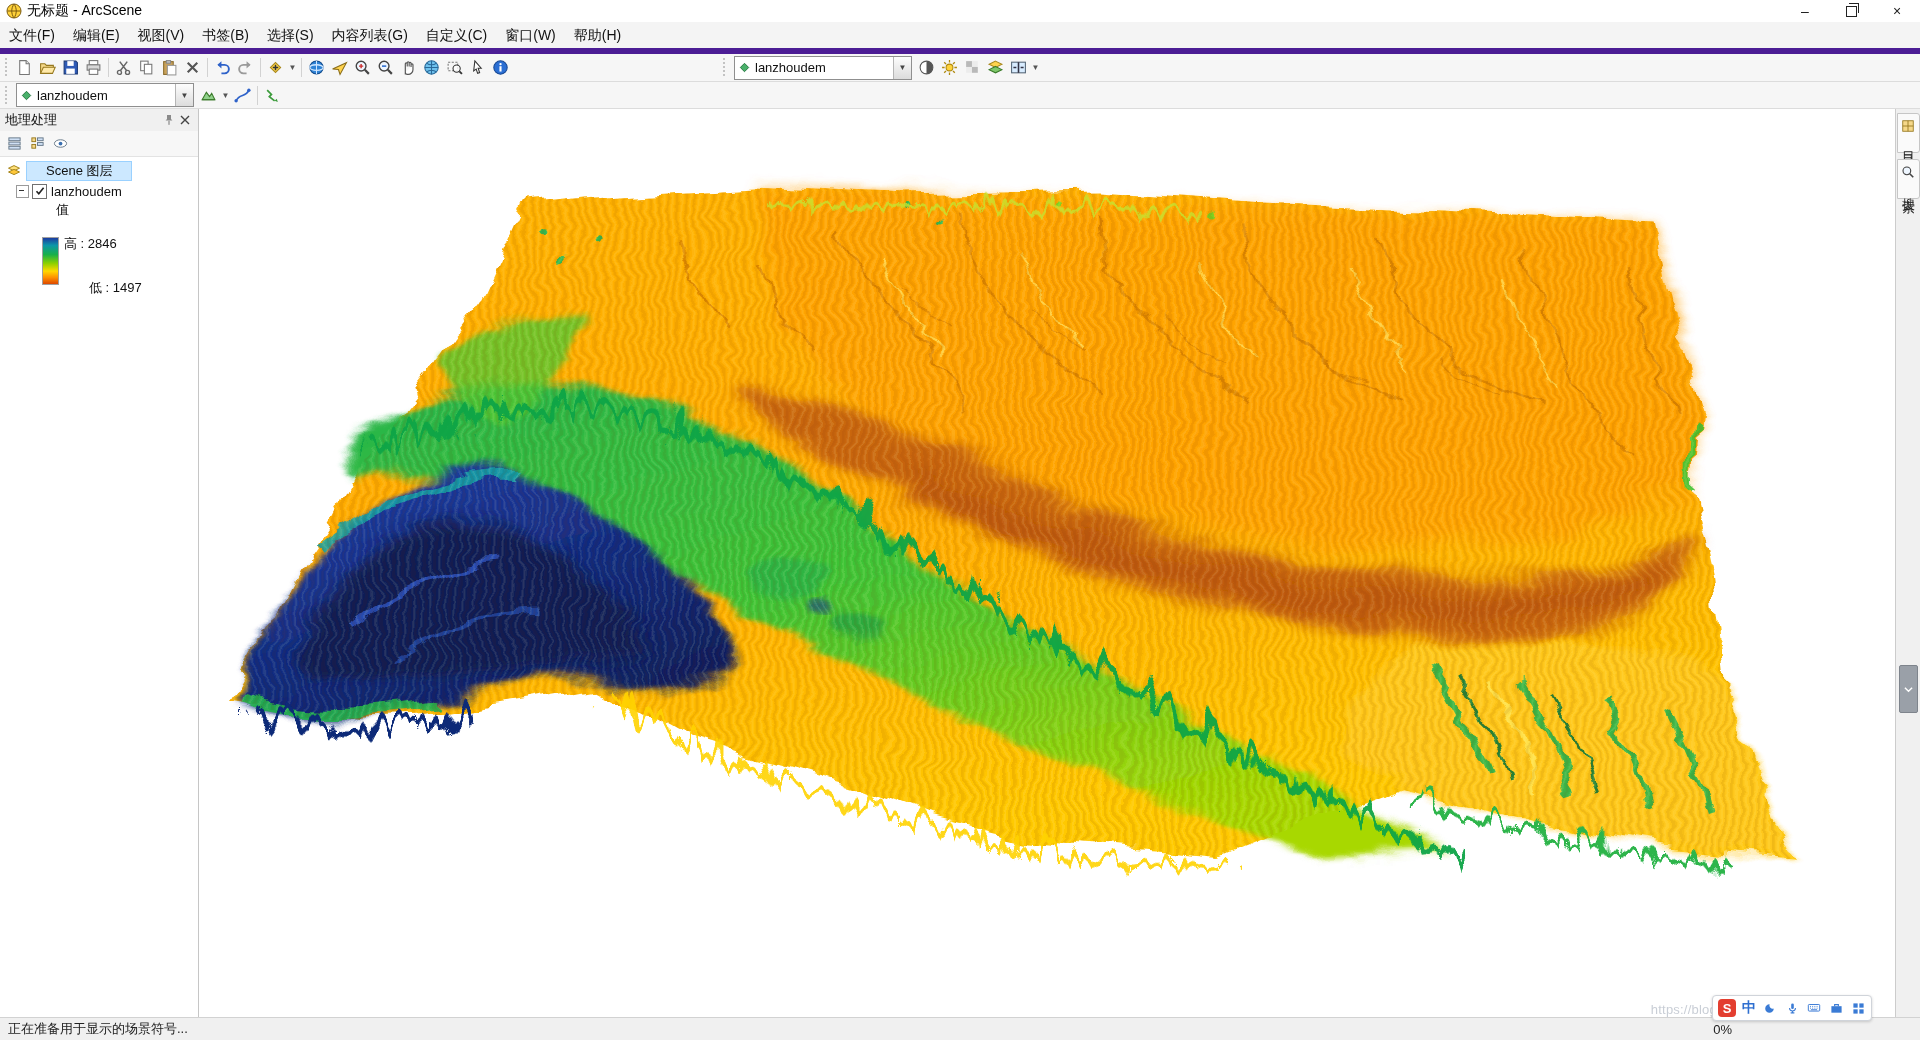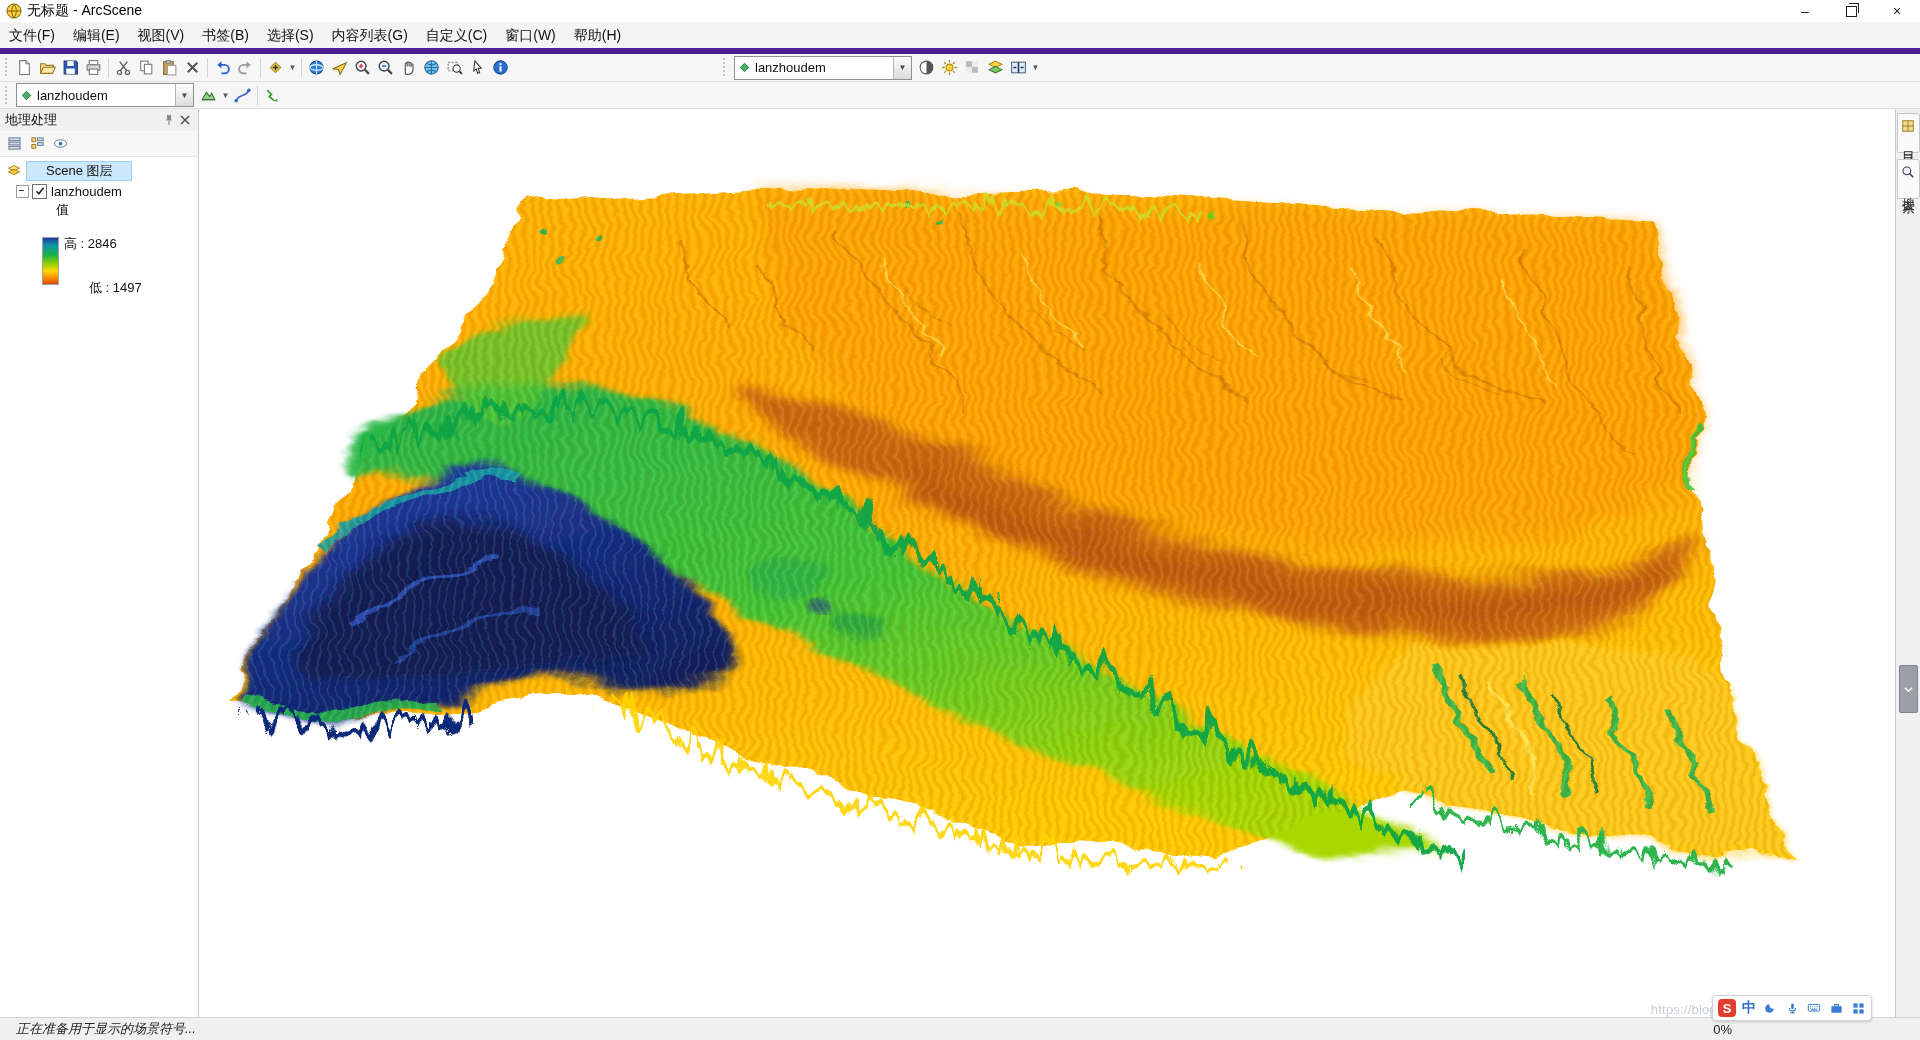--- a/index.html
+++ b/index.html
@@ -60,21 +60,21 @@
   .watermark{position:absolute;right:52px;bottom:0px;font-size:13px;color:#c9ced6;letter-spacing:.2px;pointer-events:none;}
 
   
   .rstrip{width:24px;flex:0 0 auto;background:#f0f0f0;border-left:1px solid #cccccc;display:flex;flex-direction:column;align-items:center;padding-top:4px;gap:6px;}
   .rtab{width:21px;background:#fafafa;border:1px solid #c6c6c6;border-radius:0 3px 3px 0;display:flex;flex-direction:column;align-items:center;padding:5px 0;gap:4px;}
   .rtab .vtext{writing-mode:vertical-rl;font-size:13px;color:#222;letter-spacing:3px;}
   .rtab-dark{width:17px;height:46px;background:#9aa0a8;border:1px solid #7e848c;border-radius:2px;margin-top:460px;display:flex;align-items:center;justify-content:center;}
 
   
   .statusbar{height:22px;background:#f0f0f0;border-top:1px solid #d2d2d2;display:flex;align-items:center;font-size:13px;color:#222;flex:0 0 auto;}
-  .status-text{margin-left:16px;font-style:italic;}
+  .status-text{margin-left:8px;}
   .progress-text{margin-left:auto;margin-right:188px;color:#222;}
 
   
   .ime{position:absolute;left:1712px;top:886px;height:24px;background:#ffffff;border:1px solid #d0d4da;border-radius:4px;box-shadow:0 1px 3px rgba(0,0,0,.18);display:flex;align-items:center;padding:0 5px;gap:6px;z-index:30;}
   .ime-logo{width:18px;height:18px;border-radius:4px;background:#e33e30;color:#fff;font-weight:bold;font-size:13px;display:flex;align-items:center;justify-content:center;}
   .ime-mode{color:#2e6fd0;font-size:14px;font-weight:bold;}
   .ime-ic{width:16px;height:16px;display:flex;align-items:center;justify-content:center;}
 </style>
 </head>
 <body>

